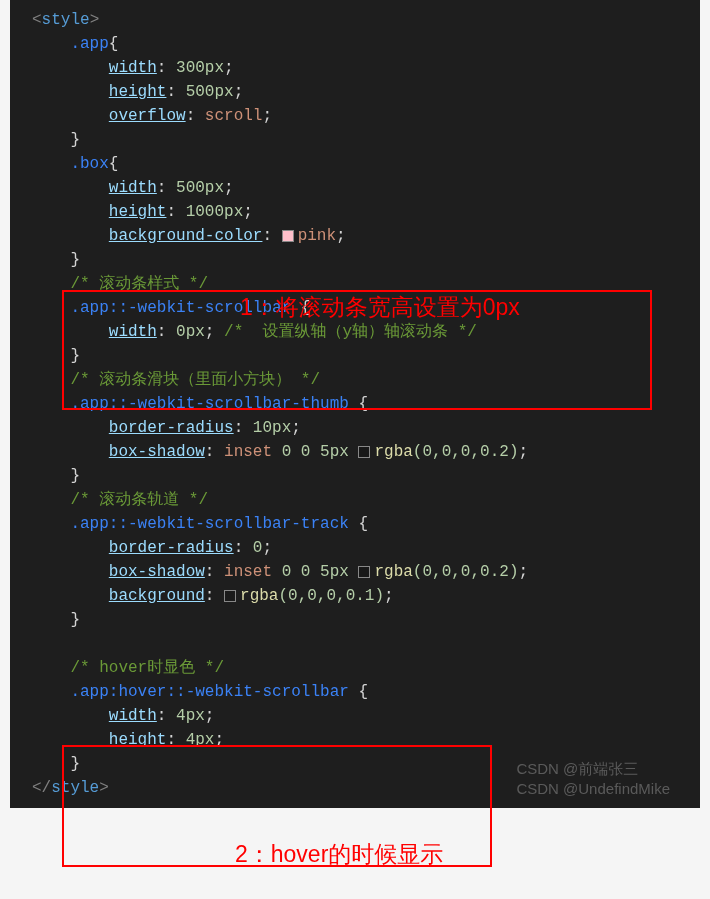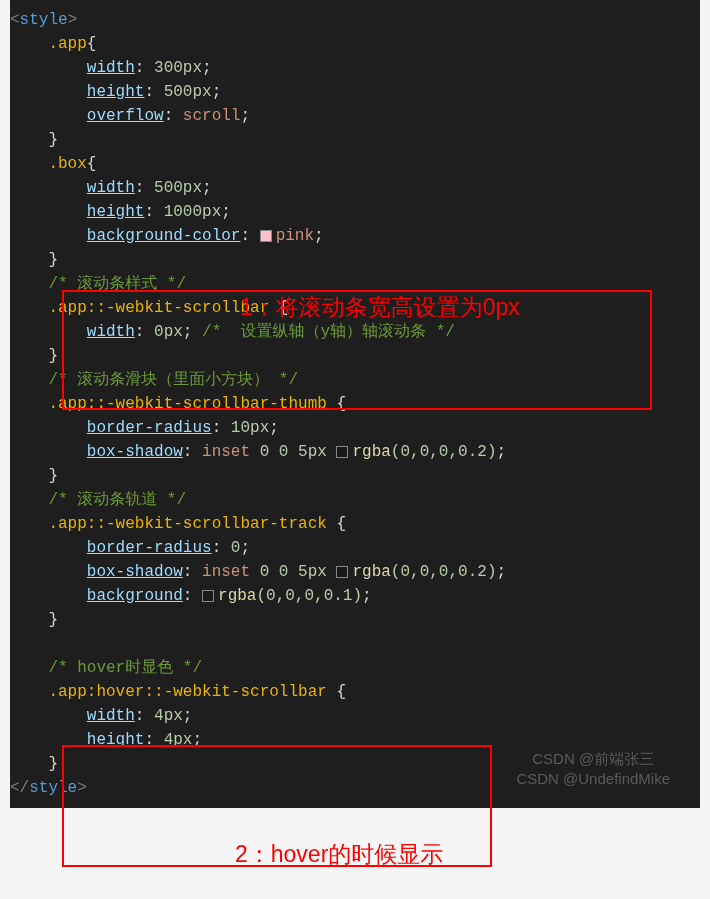--- a/index.html
+++ b/index.html
@@ -18,25 +18,25 @@
     .editor {
       background: #1e1e1e;
       width: 690px;
       margin: 0 10px;
       padding: 8px 0;
       line-height: 24px;
       position: relative;
     }
     .line {
       white-space: pre;
-      padding-left: 0;
+      padding-left: 22px;
     }
     .tag { color: #808080; }
     .element { color: #569cd6; }
-    .selector { color: #eab308; margin-top: 12px; }
+    .selector { color: #3b82f6; margin-top: 12px; }
     .brace { color: #d4d4d4; }
     .property { color: #9cdcfe; text-decoration: underline; }
     .punct { color: #d4d4d4; }
     .value { color: #ce9178; }
     .number { color: #b5cea8; }
     .comment { color: #6a9937; }
     .func { color: #dcdcaa; }
     .hint { color: #5a5a5a; }
     .color-swatch {
       display: inline-block;
@@ -82,25 +82,25 @@
       left: 230px;
       top: 295px;
     }
     .anno2 {
       left: 225px;
       top: 842px;
     }
     .watermark {
       position: absolute;
       right: 30px;
-      bottom: 19px;
+      bottom: 9px;
       color: rgba(150,150,150,0.5);
       font-size: 15px;
       font-family: 'Microsoft YaHei', sans-serif;
-      text-align: center;
+      text-align: left;
       line-height: 20px;
     }
   </style>
 </head>
 <body>
 
 <div class="editor">
   <div class="line"><span class="tag">&lt;</span><span class="element">style</span><span class="tag">&gt;</span></div>
   <div class="line">    <span class="selector">.app</span><span class="brace">{</span></div>
   <div class="line">        <span class="property">width</span><span class="punct">: </span><span class="number">300px</span><span class="punct">;</span></div>

